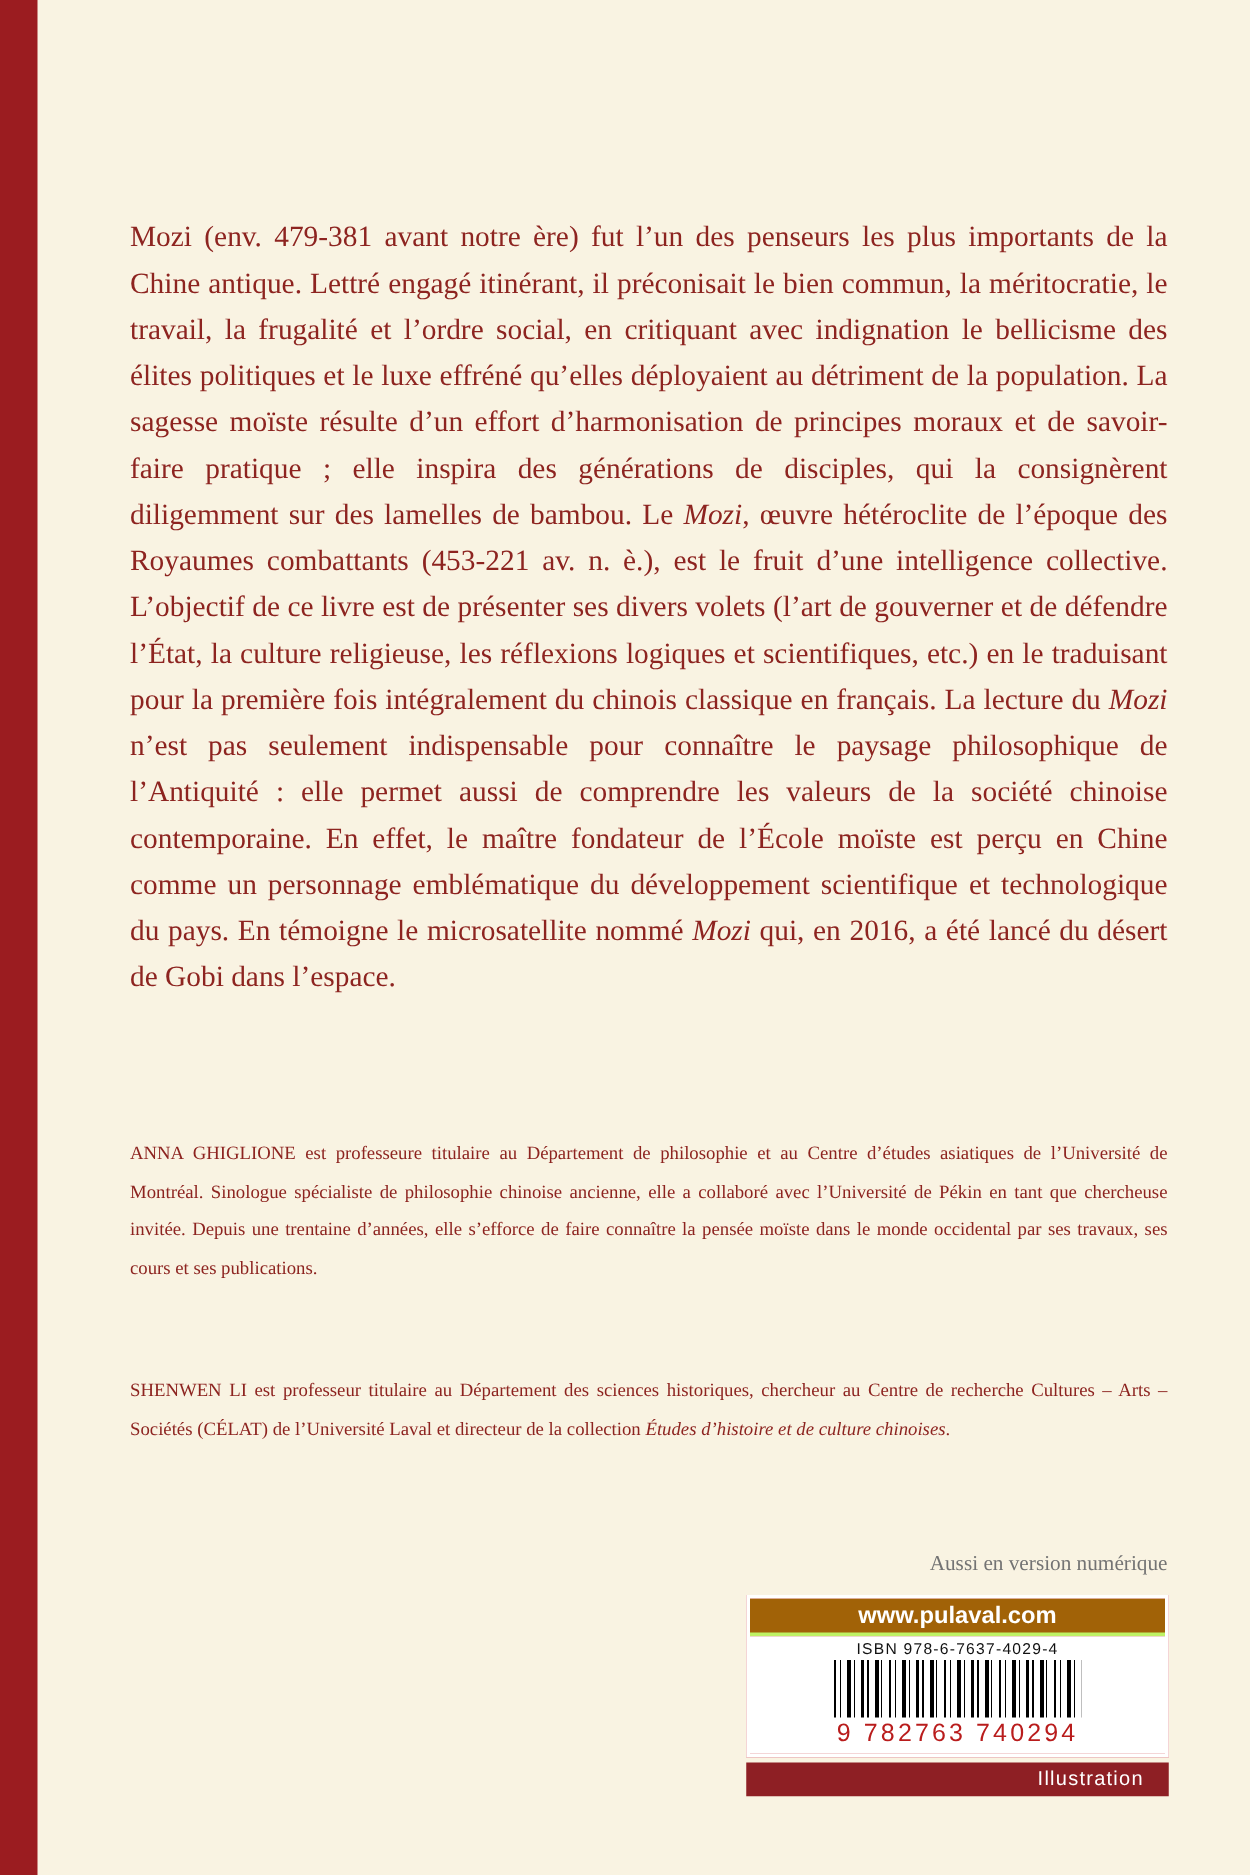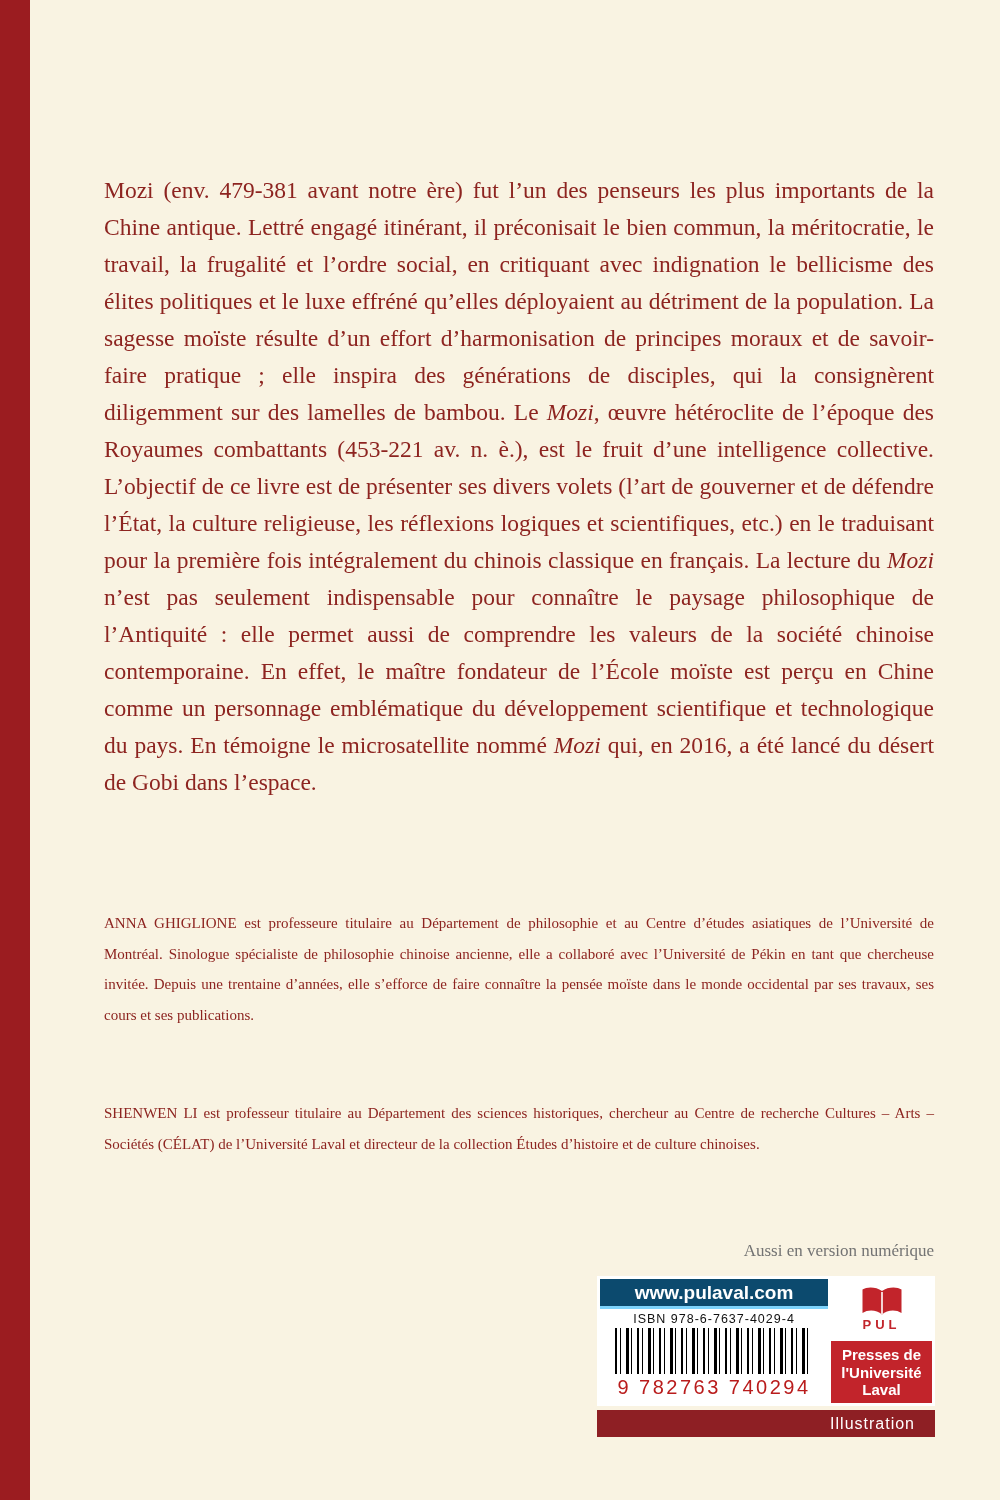--- a/index.html
+++ b/index.html
@@ -33,24 +33,24 @@
   }
 
   
   .pub-box {
     position:absolute; left:597px; top:1276px; width:338px;
     background:#c2242b; border:3px solid #ffffff;
     display:flex;
   }
   .pub-left { flex:1; display:flex; flex-direction:column; }
   .pub-url {
-    height:30px; background:#0c4a6e; color:#ffffff;
+    height:30px; background:#a16207; color:#ffffff;
     font-family:"Liberation Sans", sans-serif; font-weight:bold; font-size:19px;
     display:flex; align-items:center; justify-content:center;
-    border-bottom:3px solid #7dd3fc;
+    border-bottom:3px solid #bef264;
   }
   .pub-white {
     flex:1; background:#ffffff; padding:3px 6px 4px; text-align:center; height:94px;
   }
   .isbn {
     font-family:"Liberation Sans", sans-serif; font-size:12.5px; color:#111;
     letter-spacing:1px;
   }
   .barcode {
     height:46px; width:198px; margin:2px auto 0; background-color:#ffffff;
@@ -95,47 +95,33 @@
 <body>
 
 <div class="page">
 
   <div class="spine-stripe"></div>
 
   <p class="synopsis"><span>Mozi (env. 479-381 avant notre ère) fut l’un des penseurs les plus importants de la Chine antique. Lettré engagé itinérant, il préconisait le bien commun, la méritocratie, le travail, la frugalité et l’ordre social, en critiquant avec indignation le bellicisme des élites politiques et le luxe effréné qu’elles déployaient au détriment de la population. La sagesse moïste résulte d’un effort d’harmonisation de principes moraux et de savoir-faire pratique ; elle inspira des générations de disciples, qui la consignèrent diligemment sur des lamelles de bambou. Le </span><span style="font-style: italic;">Mozi</span><span>, œuvre hétéroclite de l’époque des Royaumes combattants (453-221 av. n. è.), est le fruit d’une intelligence collective. L’objectif de ce livre est de présenter ses divers volets (l’art de gouverner et de défendre l’État, la culture religieuse, les réflexions logiques et scientifiques, etc.) en le traduisant pour la première fois intégralement du chinois classique en français. La lecture du </span><span style="font-style: italic;">Mozi</span><span> n’est pas seulement indispensable pour connaître le paysage philosophique de l’Antiquité : elle permet aussi de comprendre les valeurs de la société chinoise contemporaine. En effet, le maître fondateur de l’École moïste est perçu en Chine comme un personnage emblématique du développement scientifique et technologique du pays. En témoigne le microsatellite nommé </span><span style="font-style: italic;">Mozi</span><span> qui, en 2016, a été lancé du désert de Gobi dans l’espace.</span></p>
 
   <p class="bio bio-1"><span>ANNA GHIGLIONE</span><span> est professeure titulaire au Département de philosophie et au Centre d’études asiatiques de l’Université de Montréal. Sinologue spécialiste de philosophie chinoise ancienne, elle a collaboré avec l’Université de Pékin en tant que chercheuse invitée. Depuis une trentaine d’années, elle s’efforce de faire connaître la pensée moïste dans le monde occidental par ses travaux, ses cours et ses publications.</span></p>
 
-  <p class="bio bio-2"><span>SHENWEN LI</span><span> est professeur titulaire au Département des sciences historiques, chercheur au Centre de recherche Cultures – Arts – Sociétés (CÉLAT) de l’Université Laval et directeur de la collection </span><span style="">Études d’histoire et de culture chinoises</span><span>.</span></p>
+  <p class="bio bio-2"><span>SHENWEN LI</span><span> est professeur titulaire au Département des sciences historiques, chercheur au Centre de recherche Cultures – Arts – Sociétés (CÉLAT) de l’Université Laval et directeur de la collection </span><span style="font-style: italic;">Études d’histoire et de culture chinoises</span><span>.</span></p>
 
   <div class="digital-note">Aussi en version numérique</div>
 
   <div class="pub-box">
     <div class="pub-left">
       <div class="pub-url">www.pulaval.com</div>
       <div class="pub-white">
         <div class="isbn">ISBN 978-6-7637-4029-4</div>
         <div class="barcode"></div>
         <div class="barcode-digits">9 782763 740294</div>
       </div>
     </div>
-    <div class="pub-right">
-      <div class="logo-box">
-        <svg width="44" height="30" viewBox="0 0 44 30">
-          <path d="M22 5 C16 0.5 7 0.5 2.5 3.5 L2.5 27 C8.5 23 17 24 22 28.5 C27 24 35.5 23 41.5 27 L41.5 3.5 C37 0.5 28 0.5 22 5 Z" fill="#c2242b"></path>
-          <path d="M22 6 L22 28" stroke="#ffffff" stroke-width="1.6"></path>
-        </svg>
-        <div class="pul-acronym">PUL</div>
-      </div>
-      <div class="pub-name">
-        <span>Presses de</span><br>
-        <span>l'Université</span><br>
-        <span>Laval</span>
-      </div>
-    </div>
   </div>
 
   <div class="philo-bar">
     <span>Illustration</span>
   </div>
 
 
 </div>
 
 </body></html>

